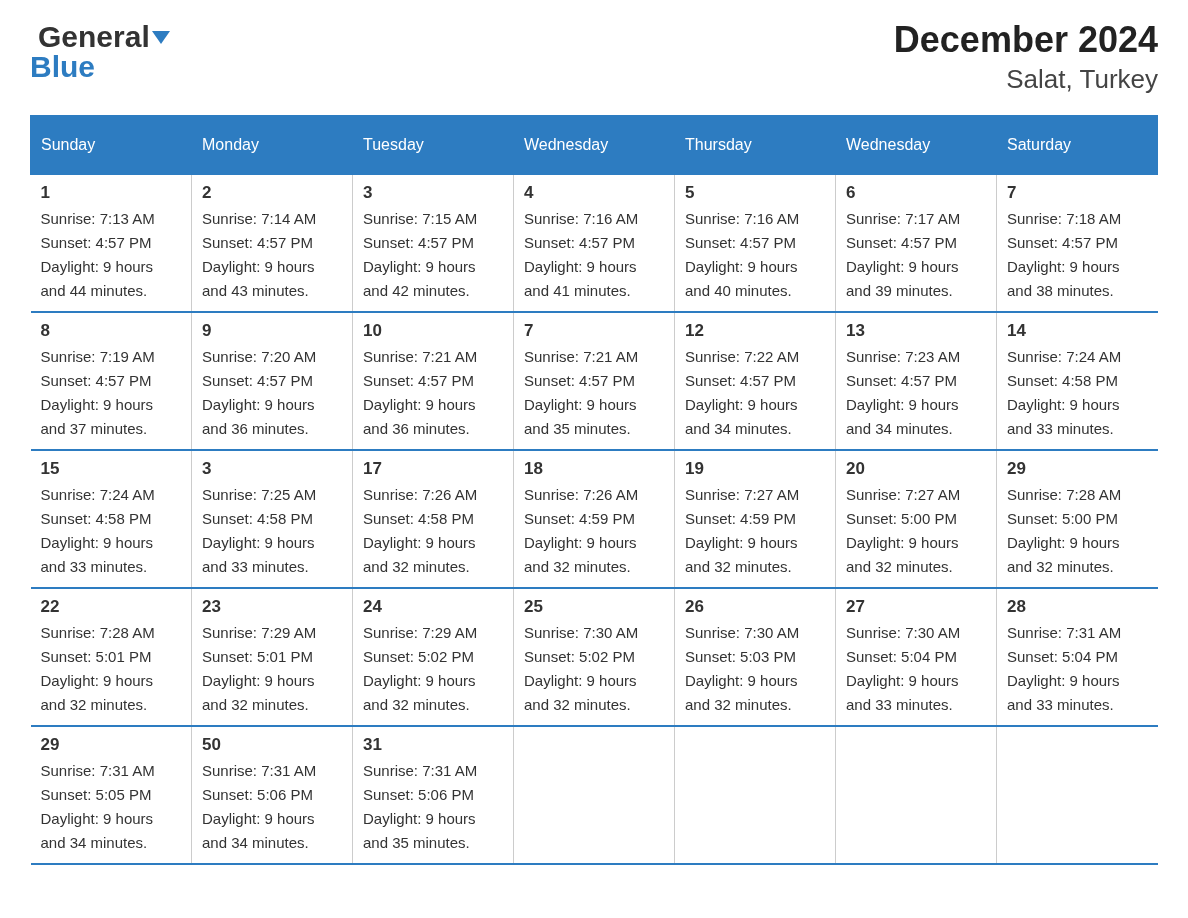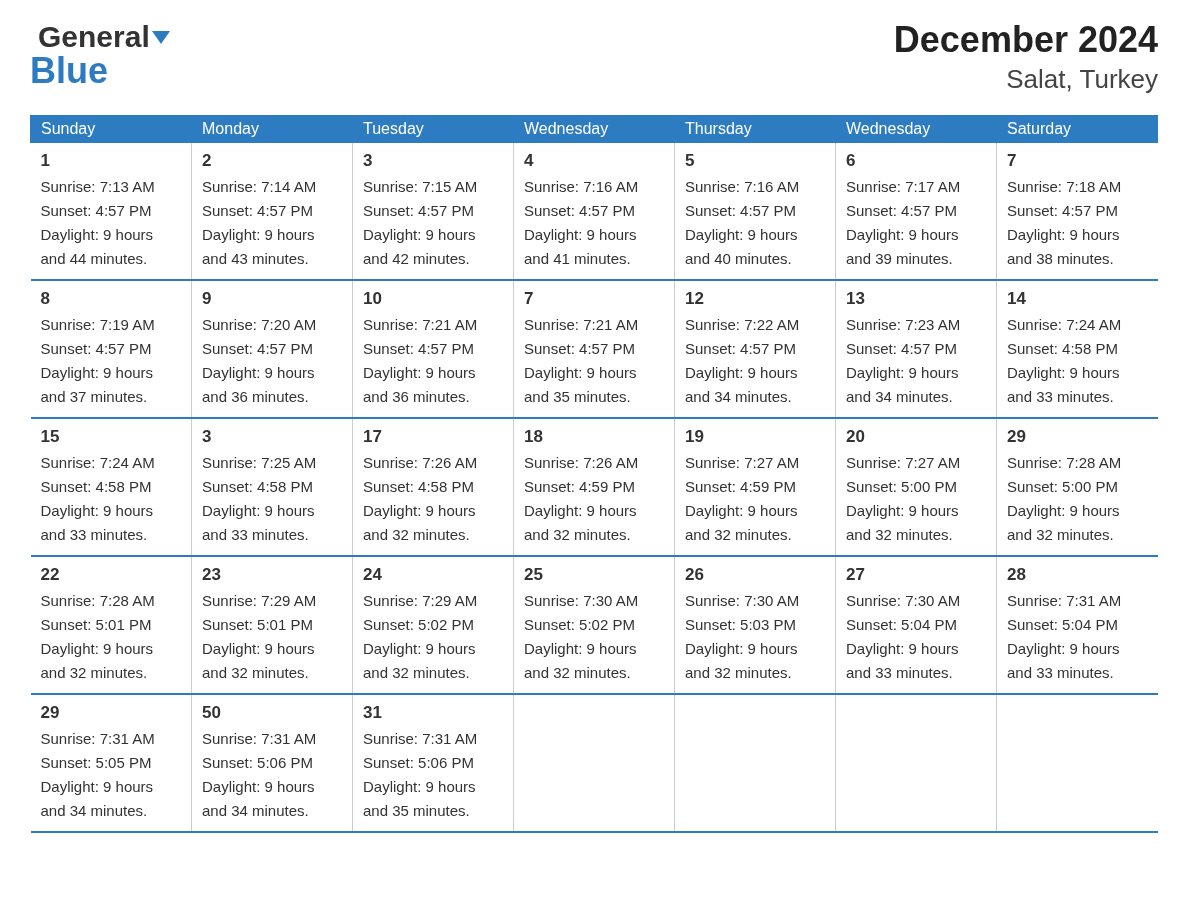--- a/index.html
+++ b/index.html
@@ -35,21 +35,21 @@
       border-collapse: collapse;
       table-layout: fixed;
     }
     thead tr {
       background-color: #2d7cc1;
     }
     thead th {
       color: #fff;
       font-size: 16px;
       font-weight: normal;
-      padding: 4px 10px;
+      padding: 20px 10px;
       text-align: left;
       border: 1px solid #2d7cc1;
     }
     tbody tr {
       border-bottom: 2px solid #2d7cc1;
     }
     tbody td {
       vertical-align: top;
       padding: 8px 10px;
       font-size: 13px;
@@ -88,21 +88,21 @@
     .logo-arrow {
       display: inline-block;
       margin-left: 2px;
       width: 0; height: 0;
       border-left: 9px solid transparent;
       border-right: 9px solid transparent;
       border-top: 13px solid #2d7cc1;
       vertical-align: middle;
     }
     .logo-row2 {
-      font-size: 36px;
+      font-size: 30px;
       font-weight: bold;
       color: #2d7cc1;
       margin-top: -4px;
     }
     .empty-cell {
       background: #fff;
     }
   </style>
 </head>
 <body>

